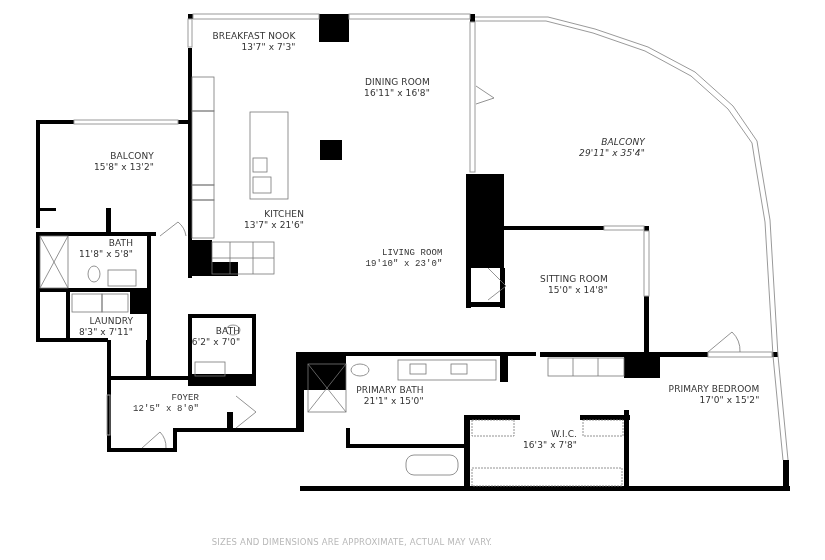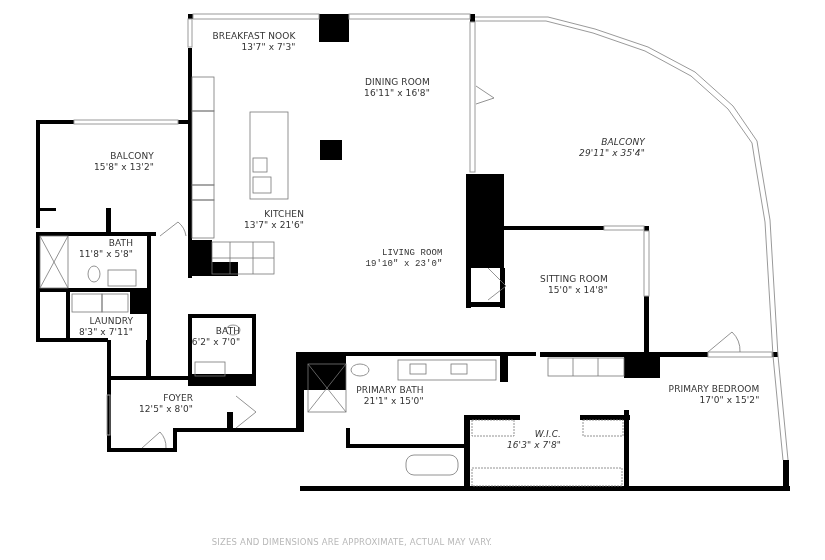--- a/index.html
+++ b/index.html
@@ -188,27 +188,27 @@
       <span class="dm">8'3" x 7'11"</span>
     </div>
     <div class="lbl" style="left: 216px; top: 326px;">
       <span class="nm">BATH</span>
       <span class="dm">6'2" x 7'0"</span>
     </div>
     <div class="lbl" style="left: 390px; top: 385px;">
       <span class="nm">PRIMARY BATH</span>
       <span class="dm">21'1" x 15'0"</span>
     </div>
-    <div class="lbl" style="left: 166px; top: 393px;">
+    <div class="lbl" style="left: 166px; top: 393px; font-family: Liberation Mono, monospace;">
       <span class="nm">FOYER</span>
       <span class="dm">12'5" x 8'0"</span>
     </div>
     <div class="lbl" style="left: 714px; top: 384px;">
       <span class="nm">PRIMARY BEDROOM</span>
       <span class="dm">17'0" x 15'2"</span>
     </div>
-    <div class="lbl" style="left: 534px; top: 429px; font-style: italic;">
+    <div class="lbl" style="left: 550px; top: 429px;">
       <span class="nm">W.I.C.</span>
       <span class="dm">16'3" x 7'8"</span>
     </div>
   </div>
 
 <div class="disclaimer">SIZES AND DIMENSIONS ARE APPROXIMATE, ACTUAL MAY VARY.</div>
 
 </body></html>

